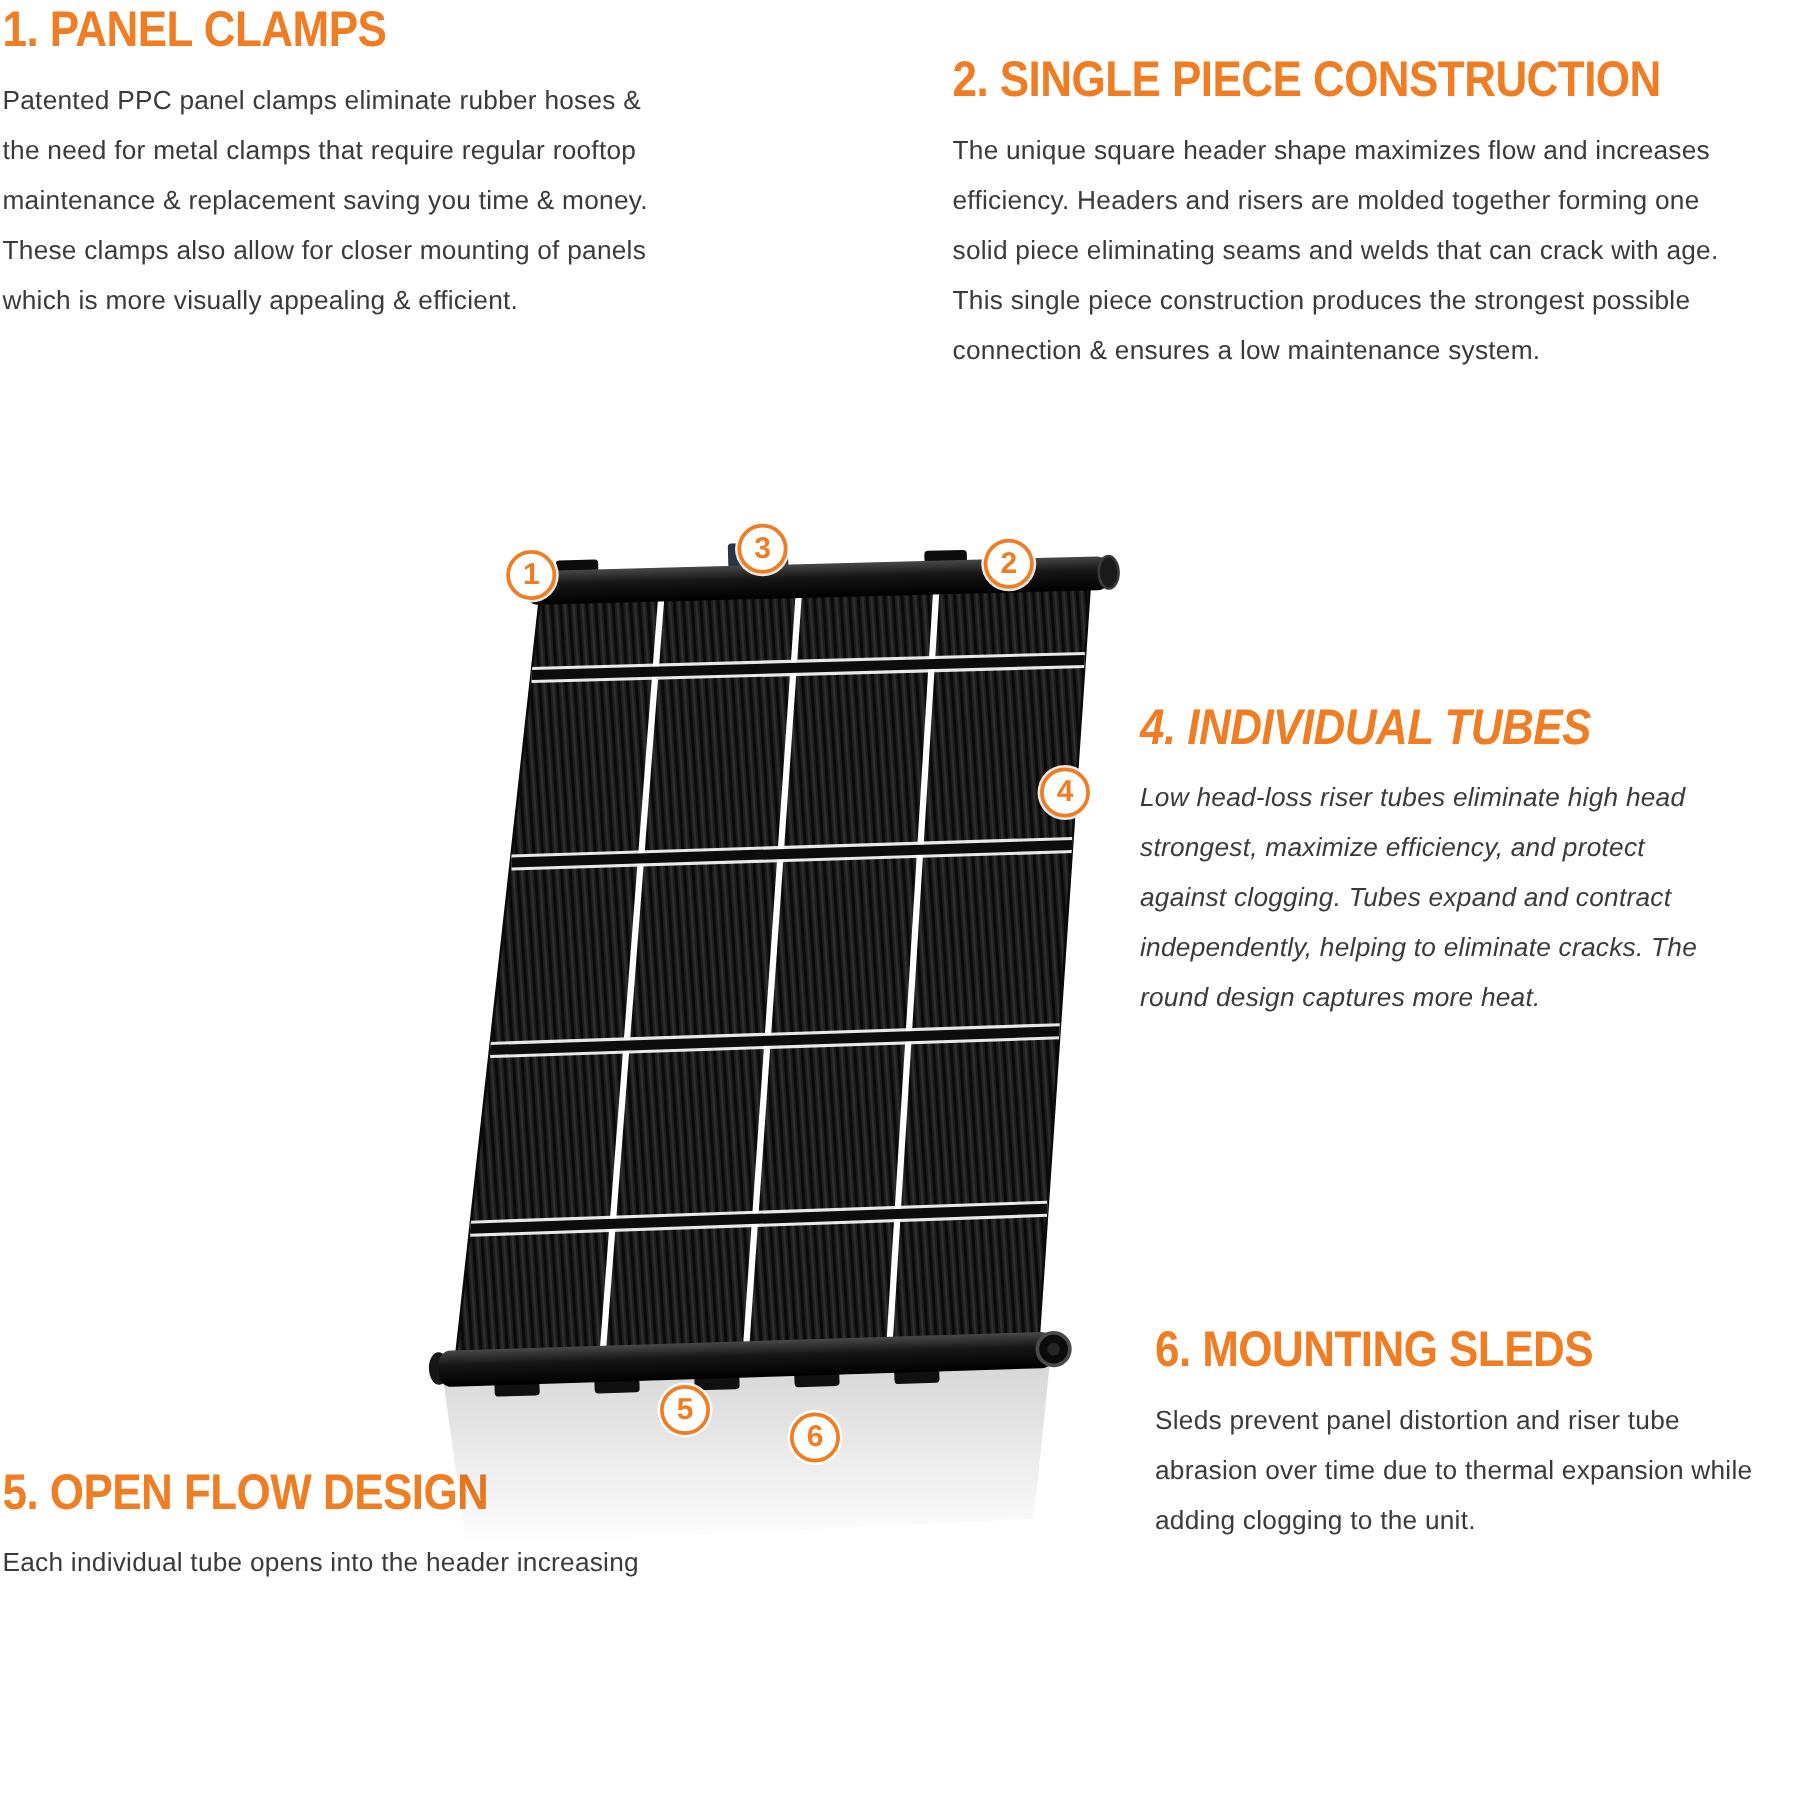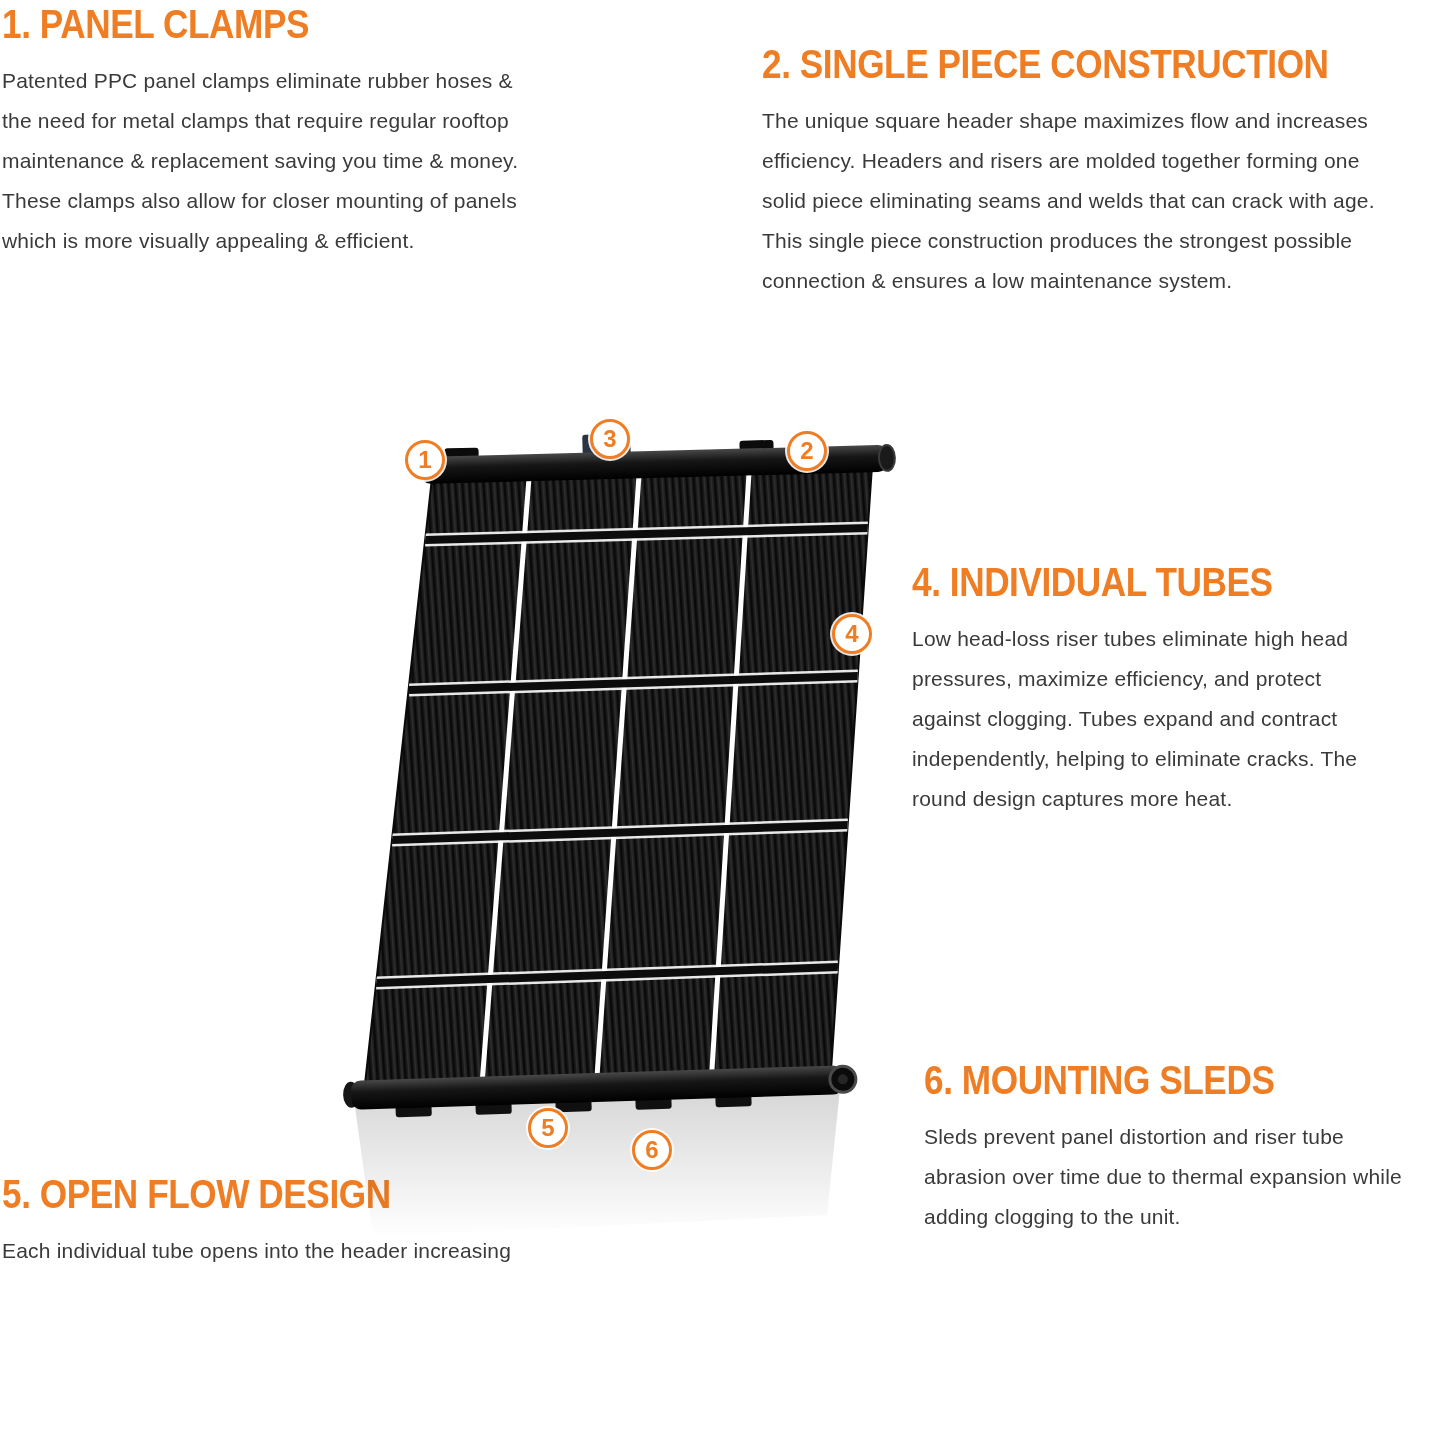--- a/index.html
+++ b/index.html
@@ -26,21 +26,21 @@
   .block p{
     margin:0;
     font-size:21px;
     line-height:40px;
     letter-spacing:0.2px;
     color:#3a3a3a;
   }
   .b1{left:2px;top:2px;width:540px;}
   .b2{left:762px;top:2px;width:640px;margin-top:40px;}
   .b3{left:2px;top:560px;width:395px;}
-  .b4{left:912px;top:560px;width:460px;}
+  .b4{left:912px;top:560px;width:460px;font-style:italic;}
   .b6{left:912px;top:1058px;width:490px;margin-left:12px;}
   .b5{left:2px;top:1172px;width:530px;}
 
   .panel-wrap{position:absolute;left:295px;top:415px;width:640px;height:880px;}
 
   .badge{
     position:absolute;
     width:40px;height:40px;
     border-radius:50%;
     background:#ffffff;
@@ -70,21 +70,21 @@
   </section>
 
   <section class="block b2">
     <h2>2. SINGLE PIECE CONSTRUCTION</h2>
     <p>The unique square header shape maximizes flow and increases efficiency. Headers and risers are molded together forming one solid piece eliminating seams and welds that can crack with age. This single piece construction produces the strongest possible connection &amp; ensures a low maintenance system.</p>
   </section>
 
 
   <section class="block b4">
     <h2>4. INDIVIDUAL TUBES</h2>
-    <p>Low head-loss riser tubes eliminate high head pressures, maximize efficiency, and protect against clogging. Tubes expand and contract independently, helping to eliminate cracks. The round design captures more heat.</p>
+    <p>Low head-loss riser tubes eliminate high head strongest, maximize efficiency, and protect against clogging. Tubes expand and contract independently, helping to eliminate cracks. The round design captures more heat.</p>
   </section>
 
   <section class="block b6">
     <h2>6. MOUNTING SLEDS</h2>
     <p>Sleds prevent panel distortion and riser tube abrasion over time due to thermal expansion while adding clogging to the unit.</p>
   </section>
 
   <section class="block b5">
     <h2>5. OPEN FLOW DESIGN</h2>
     <p>Each individual tube opens into the header increasing flow and construction backpressure. The open flow design also eliminates wear and tear on pool pumps.</p>

